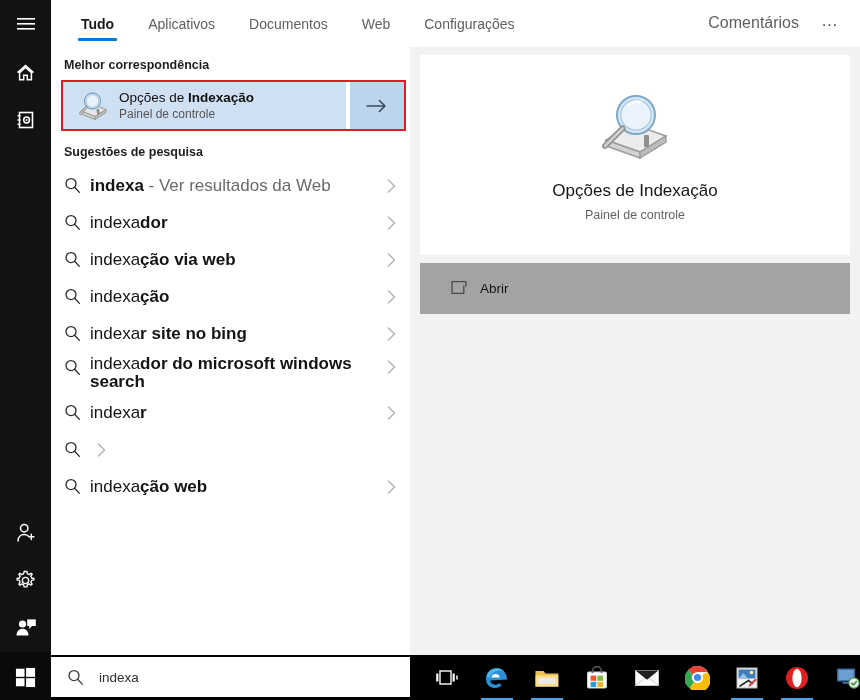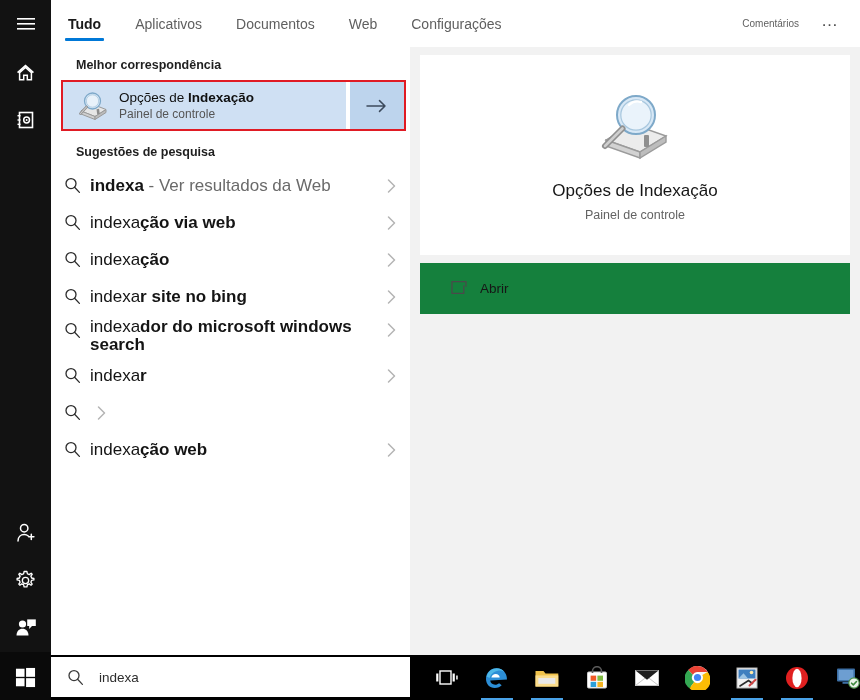--- a/index.html
+++ b/index.html
@@ -59,20 +59,21 @@
     height: 47px;
     background: #ffffff;
     display: flex;
     align-items: stretch;
     border-bottom: 1px solid #ffffff;
   }
   .tabs {
     display: flex;
     align-items: stretch;
     height: 47px;
+    padding-left: 13px;
     justify-content: center;
   }
   .tab {
     position: relative;
     display: flex;
     align-items: center;
     padding: 0 17px;
     font-size: 14px;
     color: #5f5f5f;
     white-space: nowrap;
@@ -96,21 +97,21 @@
     color: #4a4a4a;
     line-height: 1;
   }
   .tabbar-right {
     margin-left: auto;
     display: flex;
     align-items: center;
     padding-right: 12px;
   }
   .feedback {
-    font-size: 10px;
+    font-size: 16px;
     color: #5f5f5f;
     padding: 0 14px;
     white-space: nowrap;
   }
   .ellipsis {
     font-size: 17px;
     color: #4a4a4a;
     letter-spacing: 2px;
     padding: 0 8px 6px 8px;
     line-height: 1;
@@ -124,21 +125,20 @@
     height: 608px;
     background: #ffffff;
     overflow: hidden;
   }
 
   .section-head {
     font-size: 12.5px;
     font-weight: bold;
     color: #1f1f1f;
     padding: 11px 0 8px 13px;
-    margin-left: 12px;
   }
   .section-head.second { padding-top: 14px; }
 
   
   .bestmatch-wrap {
     position: relative;
     margin: 0 0 0 10px;
     width: 345px;
     height: 51px;
     display: flex;
@@ -256,21 +256,21 @@
     line-height: 22px;
   }
   .preview-sub {
     font-size: 12.5px;
     color: #636363;
     margin-top: 5px;
     line-height: 16px;
   }
   .preview-actions {
     margin: 8px 10px 0 10px;
-    background: #15803d;
+    background: #a3a3a3;
     padding: 11px 0 12px 0;
   }
   .action-row {
     display: flex;
     align-items: center;
     padding: 6px 0 6px 30px;
   }
   .action-ico {
     width: 26px;
     flex: 0 0 26px;
@@ -485,20 +485,34 @@
         </svg>
       </div>
       <div class="sugg-label"><span class="strong">indexa</span><span class="dim"> - Ver resultados da Web</span></div>
       <div class="sugg-chev">
         <svg width="11" height="16" viewBox="0 0 11 16" aria-hidden="true">
           <path d="M2.5 2 L8.5 8 L2.5 14" fill="none" stroke="#b4b4b4" stroke-width="1.5" stroke-linecap="round" stroke-linejoin="round"></path>
         </svg>
       </div>
     </div>
 
+    <div class="sugg">
+      <div class="sugg-ico">
+        <svg width="17" height="17" viewBox="0 0 17 17" aria-hidden="true">
+          <circle cx="7" cy="6.6" r="5" fill="none" stroke="#2b2b2b" stroke-width="1.3"></circle>
+          <path d="M10.6 10.3 L15.4 15.4" stroke="#2b2b2b" stroke-width="1.3" stroke-linecap="round"></path>
+        </svg>
+      </div>
+      <div class="sugg-label"><span>indexa</span><span class="strong">dor</span></div>
+      <div class="sugg-chev">
+        <svg width="11" height="16" viewBox="0 0 11 16" aria-hidden="true">
+          <path d="M2.5 2 L8.5 8 L2.5 14" fill="none" stroke="#b4b4b4" stroke-width="1.5" stroke-linecap="round" stroke-linejoin="round"></path>
+        </svg>
+      </div>
+    </div>
 
     <div class="sugg">
       <div class="sugg-ico">
         <svg width="17" height="17" viewBox="0 0 17 17" aria-hidden="true">
           <circle cx="7" cy="6.6" r="5" fill="none" stroke="#2b2b2b" stroke-width="1.3"></circle>
           <path d="M10.6 10.3 L15.4 15.4" stroke="#2b2b2b" stroke-width="1.3" stroke-linecap="round"></path>
         </svg>
       </div>
       <div class="sugg-label"><span>indexa</span><span class="strong">ção via web</span></div>
       <div class="sugg-chev">

